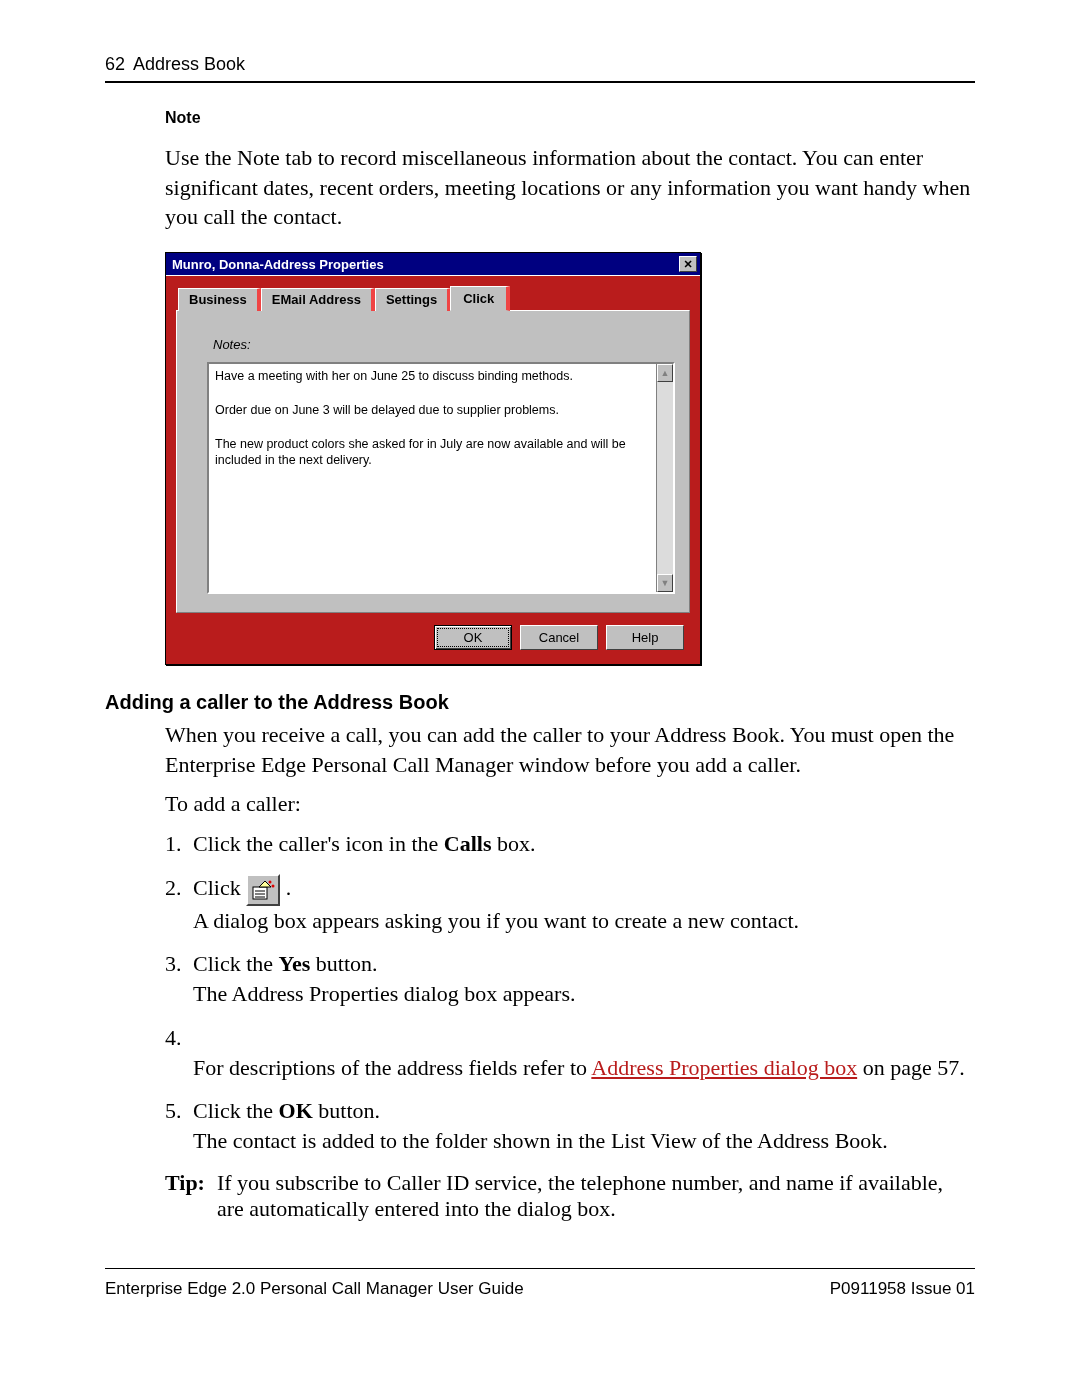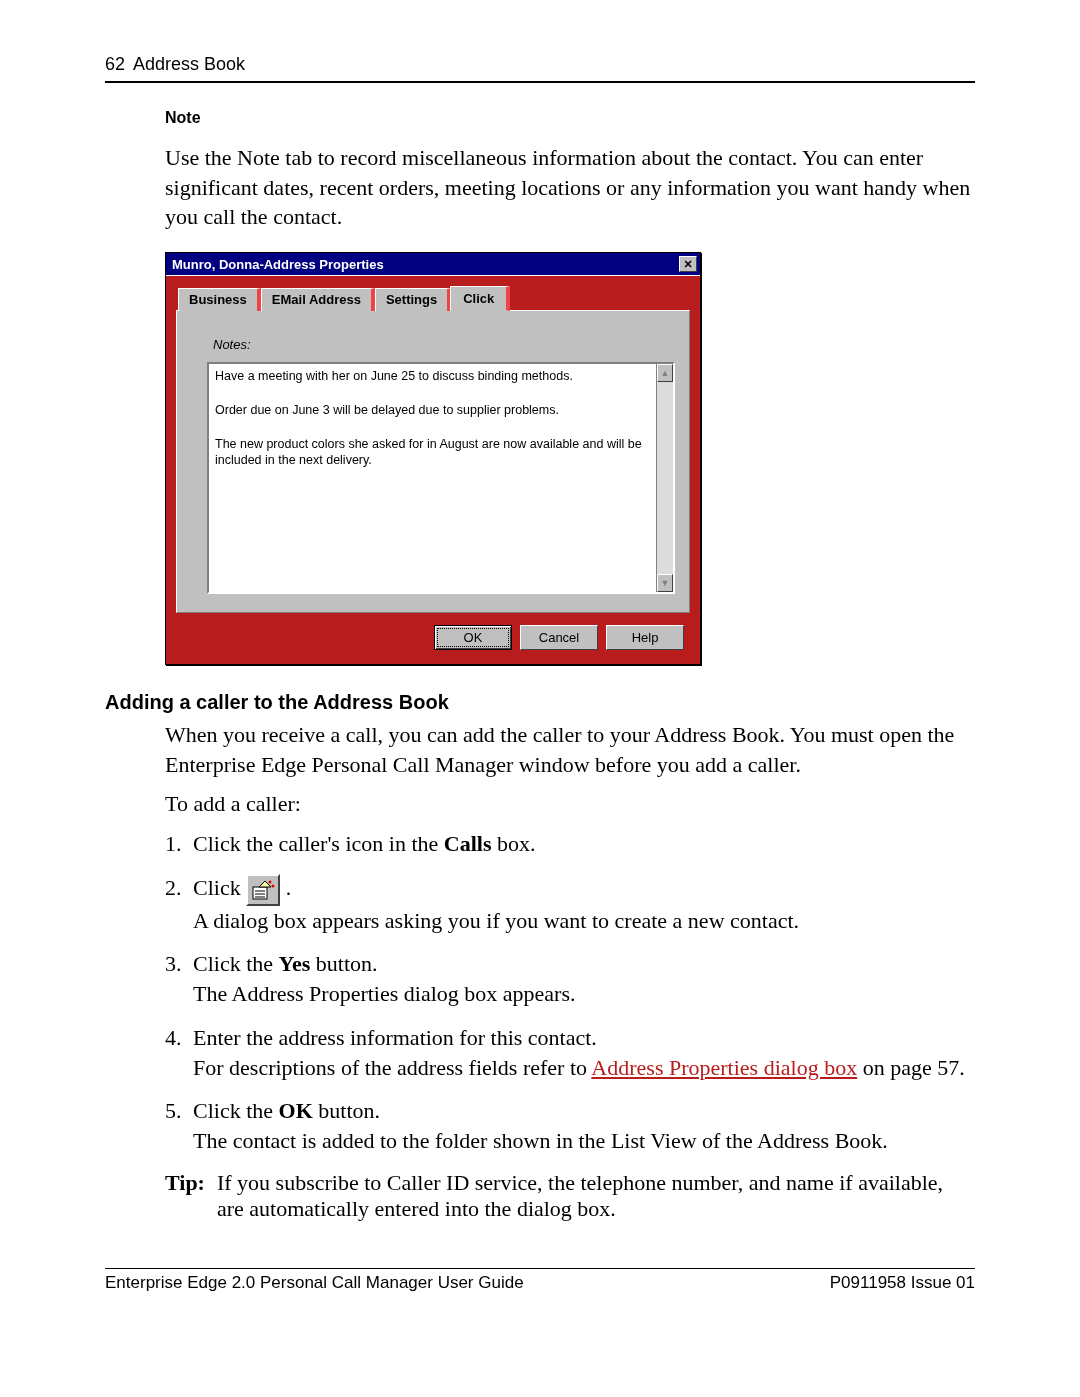--- a/index.html
+++ b/index.html
@@ -142,21 +142,21 @@
     border-right:2px solid #404040;border-bottom:2px solid #404040;
     position:relative;
   }
   .tb-btn svg{position:absolute;left:3px;top:3px;}
 
   .tip{display:flex;gap:12px;margin-left:60px;}
   .tip .tl{font-weight:bold;flex:0 0 auto;}
 
   .footer{
     border-top:1px solid #000;
-    margin-top:46px;padding-top:4px;
+    margin-top:46px;padding-top:10px;
     display:flex;justify-content:space-between;
     font-family:Arial,Helvetica,sans-serif;font-size:17px;
   }
 </style>
 </head>
 <body>
 
 <div class="page">
 
   <div class="running-head">
@@ -180,21 +180,21 @@
           <div class="tab inactive">Settings</div>
           <div class="tab active">Click</div>
         </div>
         <div class="tab-page">
           <div class="lbl">Notes:</div>
           <div class="sunken">
             <div class="notes-text">Have a meeting with her on June 25 to discuss binding methods.
 
 Order due on June 3 will be delayed due to supplier problems.
 
-The new product colors she asked for in August are now available and will be included in the next delivery.</div>
+The new product colors she asked for in July are now available and will be included in the next delivery.</div>
             <div class="sb">
               <div class="sb-btn">▲</div>
               <div class="sb-btn">▼</div>
             </div>
           </div>
         </div>
         <div class="dlg-buttons">
           <div class="winbtn default">OK</div>
           <div class="winbtn">Cancel</div>
           <div class="winbtn">Help</div>
@@ -227,21 +227,21 @@
         </svg>
       </span>
       <span>.</span><br>
       <span>A dialog box appears asking you if you want to create a new contact.</span>
     </li>
     <li>
       <span>Click the </span><span class="b">Yes</span><span> button.</span><br>
       <span>The Address Properties dialog box appears.</span>
     </li>
     <li>
-      <span>Enter the address information for this contact.</span><br>
+      <br>
       <span>For descriptions of the address fields refer to </span><a class="link">Address Properties dialog box</a><span> on page 57.</span>
     </li>
     <li>
       <span>Click the </span><span class="b">OK</span><span> button.</span><br>
       <span>The contact is added to the folder shown in the List View of the Address Book.</span>
     </li>
   </ol>
 
   <div class="tip">
     <span class="tl">Tip:</span>

